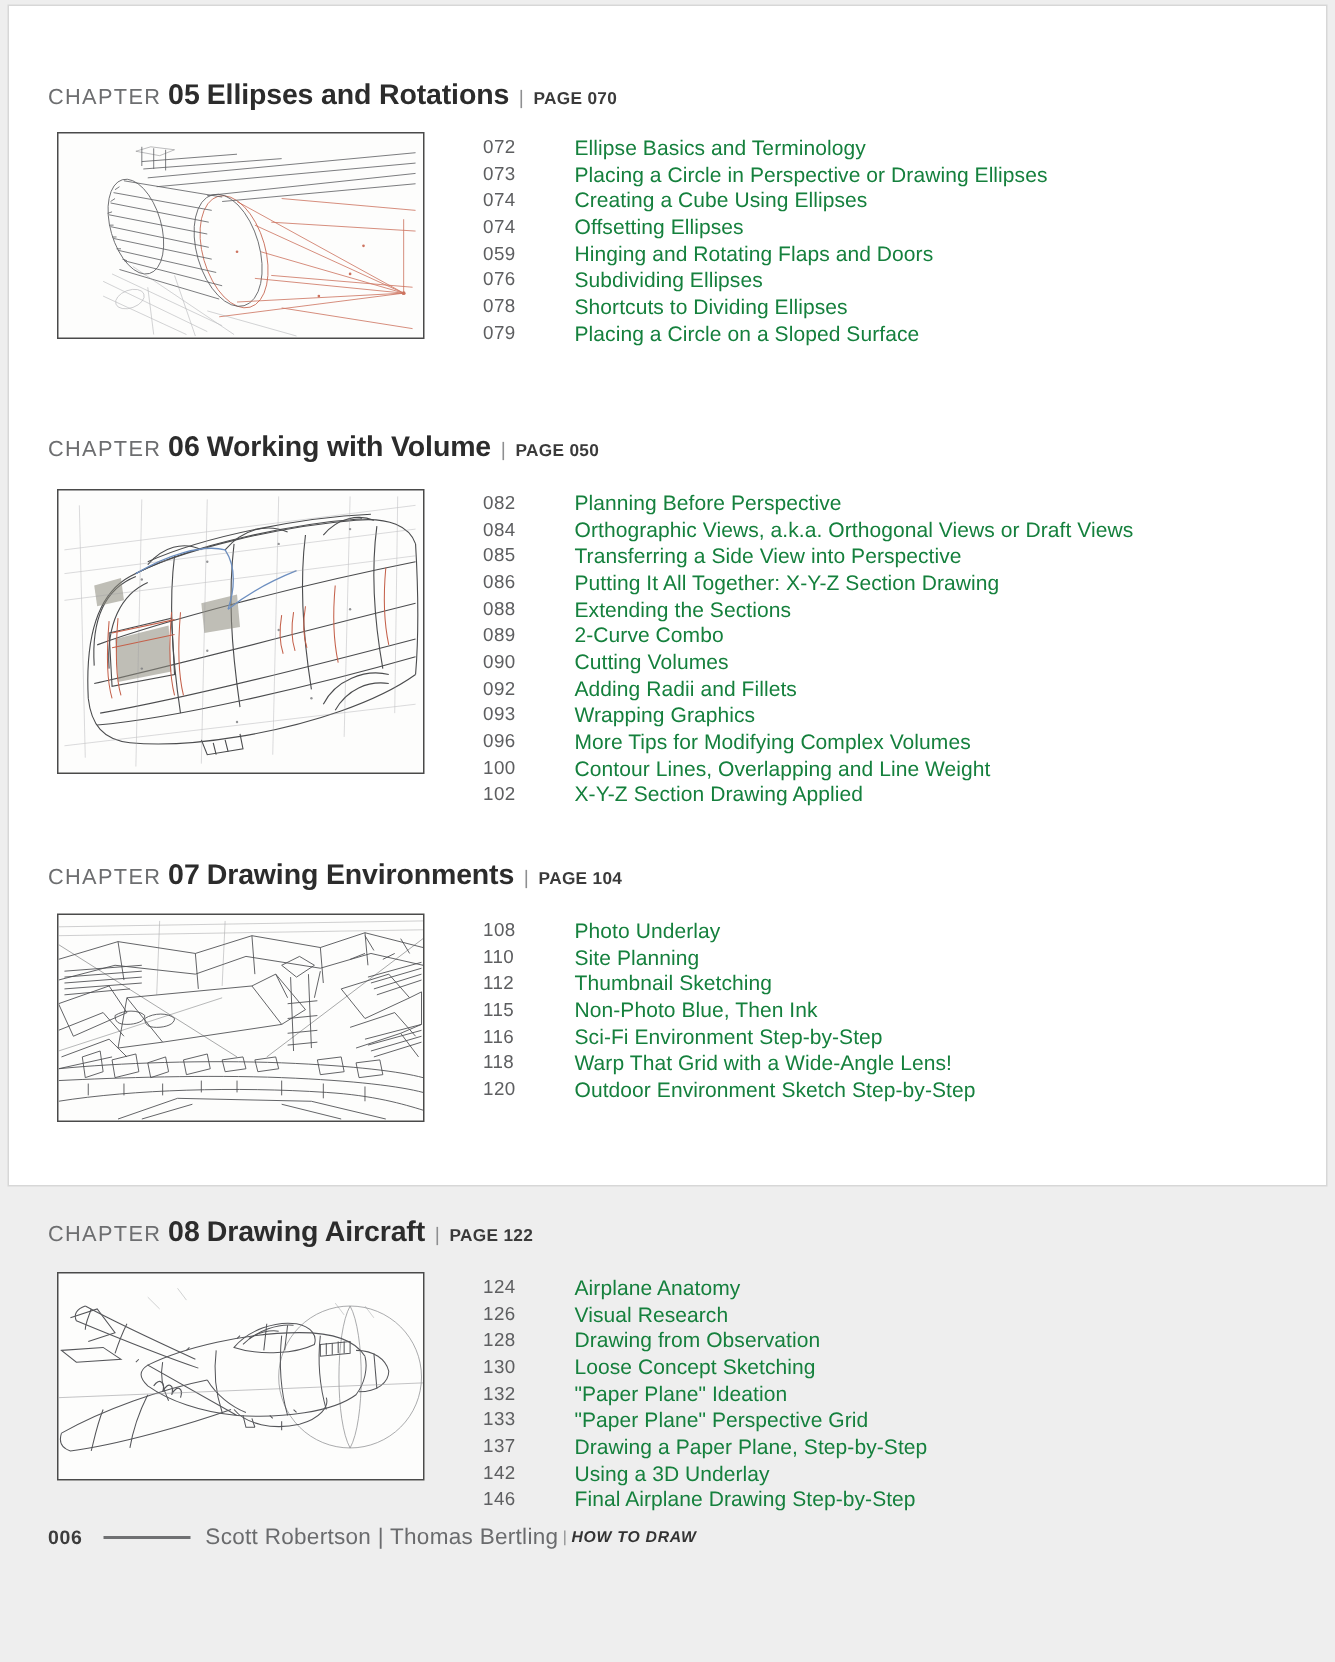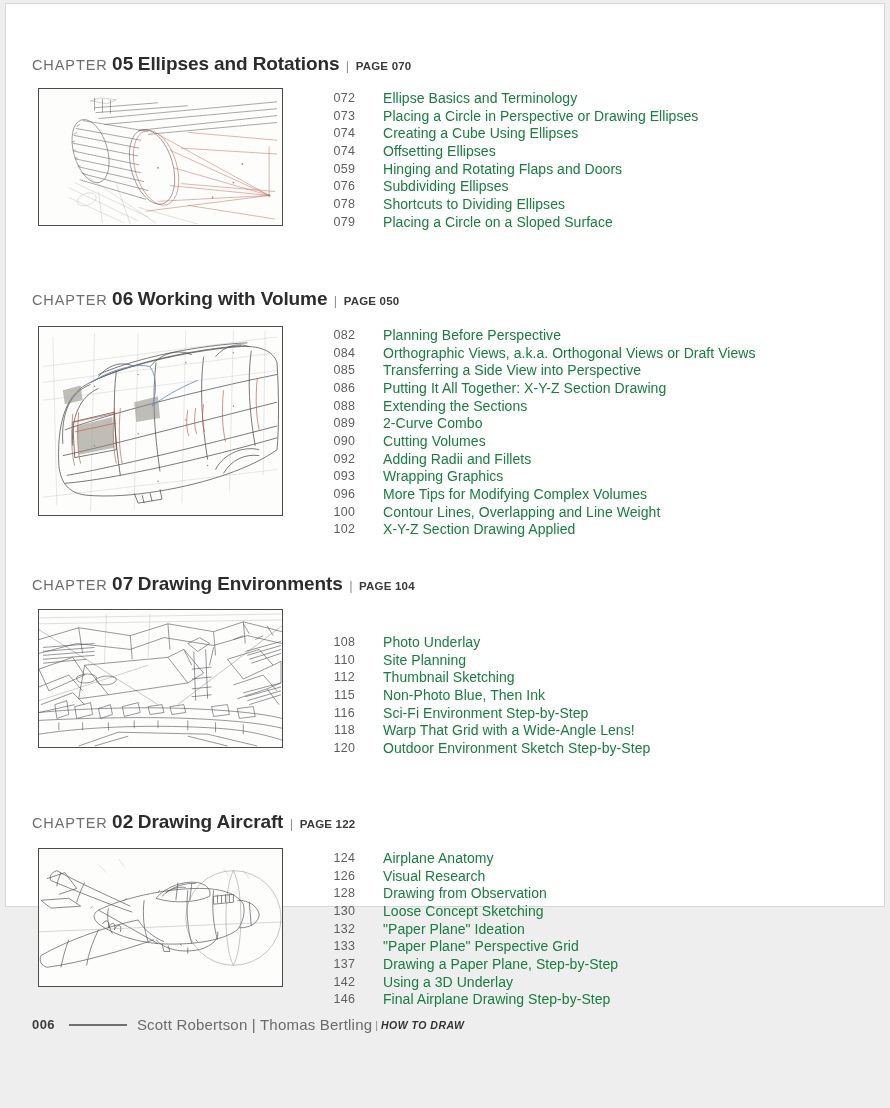--- a/index.html
+++ b/index.html
@@ -11,24 +11,23 @@
     width: 890px;
     height: 1108px;
     font-family: "Liberation Sans", sans-serif;
     overflow: hidden;
   }
   .page {
     position: absolute;
     left: 6px;
     top: 4px;
     width: 878px;
-    height: 902px;
+    height: 786px;
     background: #ffffff;
     box-shadow: 0 0 0 1px #d7d7d7;
-    text-align: center;
   }
 
   
   .chapter { position: absolute; left: 0; top: 0; }
 
   .chapter-head {
     position: absolute;
     left: 26px;
     white-space: nowrap;
     line-height: 1;
@@ -468,21 +467,21 @@
           <path d="M0 92 L110 56" opacity="0.45"></path>
         </g>
         <g stroke="#6e6f72" stroke-width="0.4" fill="none" opacity="0.55">
           <path d="M0 8 L245 4"></path>
           <path d="M0 14 L245 10"></path>
           <path d="M68 4 L66 54 M112 4 L110 48"></path>
         </g>
       </svg>
     </div>
 
-    <div class="entries" style="top:629px;">
+    <div class="entries" style="top:607px;">
       <div class="entry">
         <span class="pg">108</span>
         <span class="ttl">Photo Underlay</span>
       </div>
       <div class="entry">
         <span class="pg">110</span>
         <span class="ttl">Site Planning</span>
       </div>
       <div class="entry">
         <span class="pg">112</span>
@@ -503,21 +502,21 @@
       <div class="entry">
         <span class="pg">120</span>
         <span class="ttl">Outdoor Environment Sketch Step-by-Step</span>
       </div>
     </div>
   </div>
 
   <div class="chapter">
     <div class="chapter-head" style="top:808px;">
       <span class="ch-word">CHAPTER</span>
-      <span class="ch-num">02</span>
+      <span class="ch-num">08</span>
       <span class="ch-title">Drawing Aircraft</span>
       <span class="ch-sep">|</span>
       <span class="ch-page">PAGE 122</span>
     </div>
 
     <div class="thumb" style="top:844px; width:245px; height:139px;">
       <svg viewBox="0 0 245 139" preserveAspectRatio="none">
         <g stroke="#55565a" stroke-width="0.7" fill="none">
 
           <circle cx="196" cy="70" r="48" stroke="#8c8d90" stroke-width="0.5"></circle>

